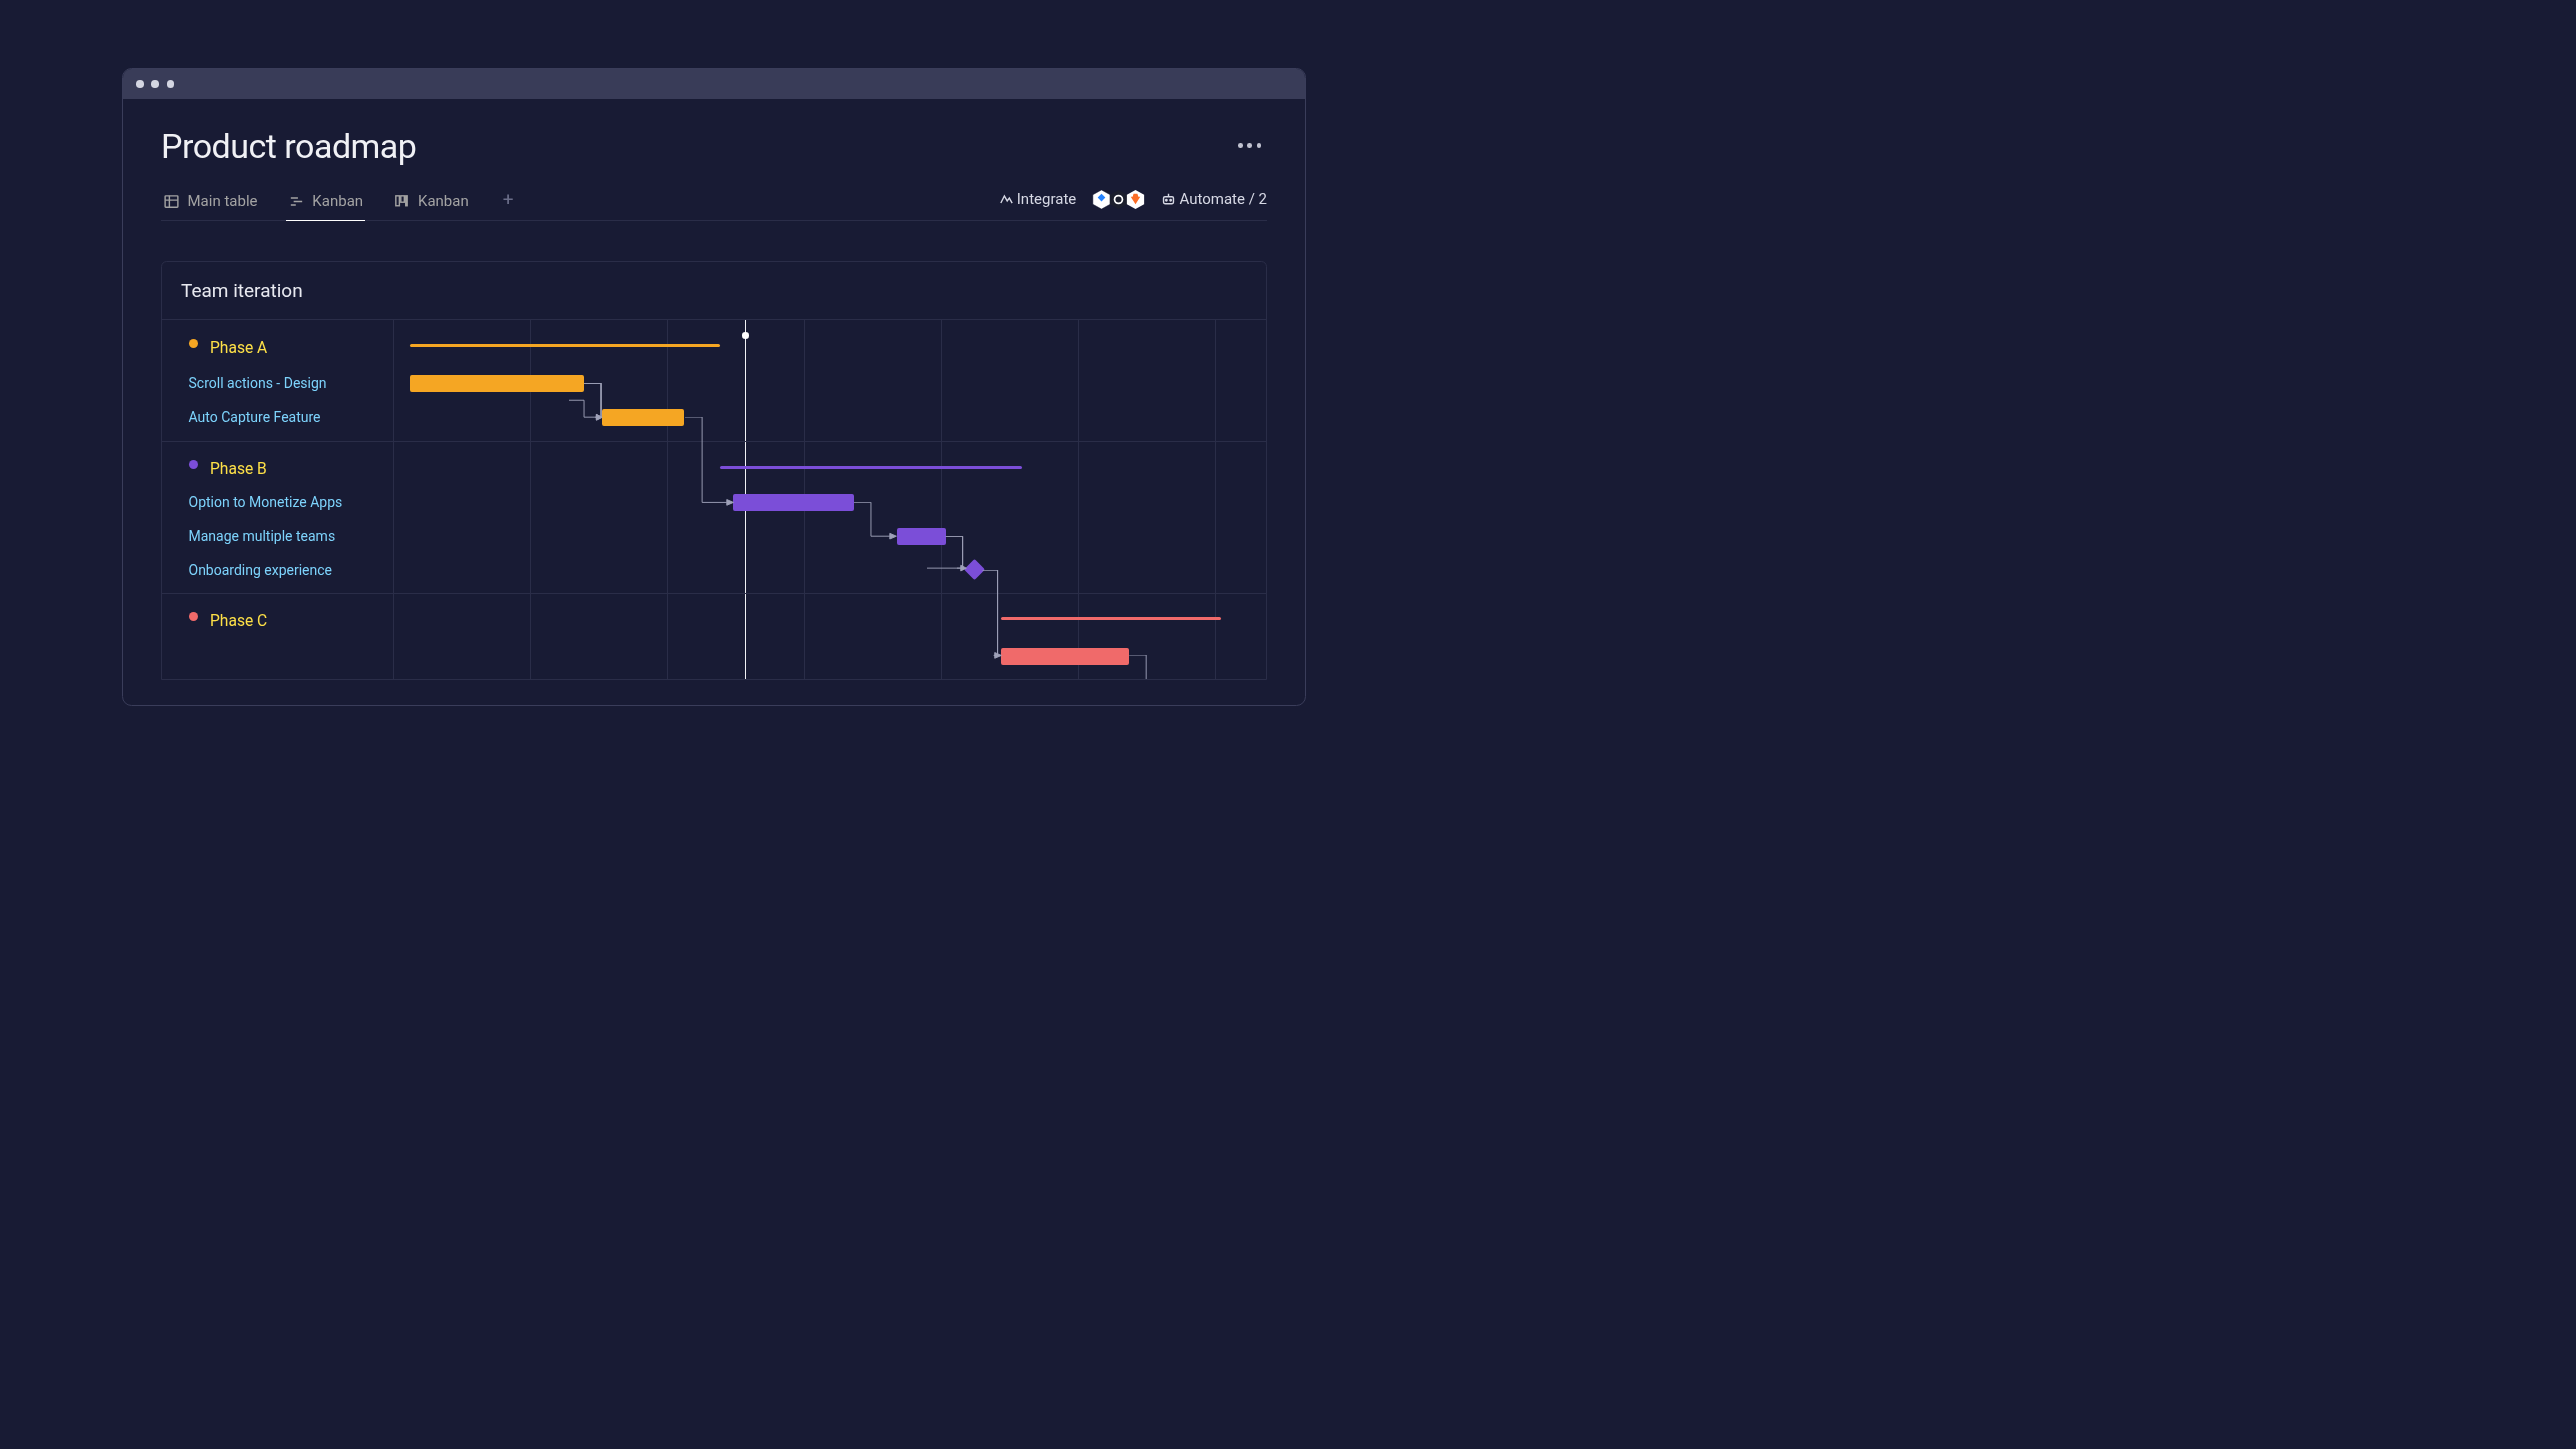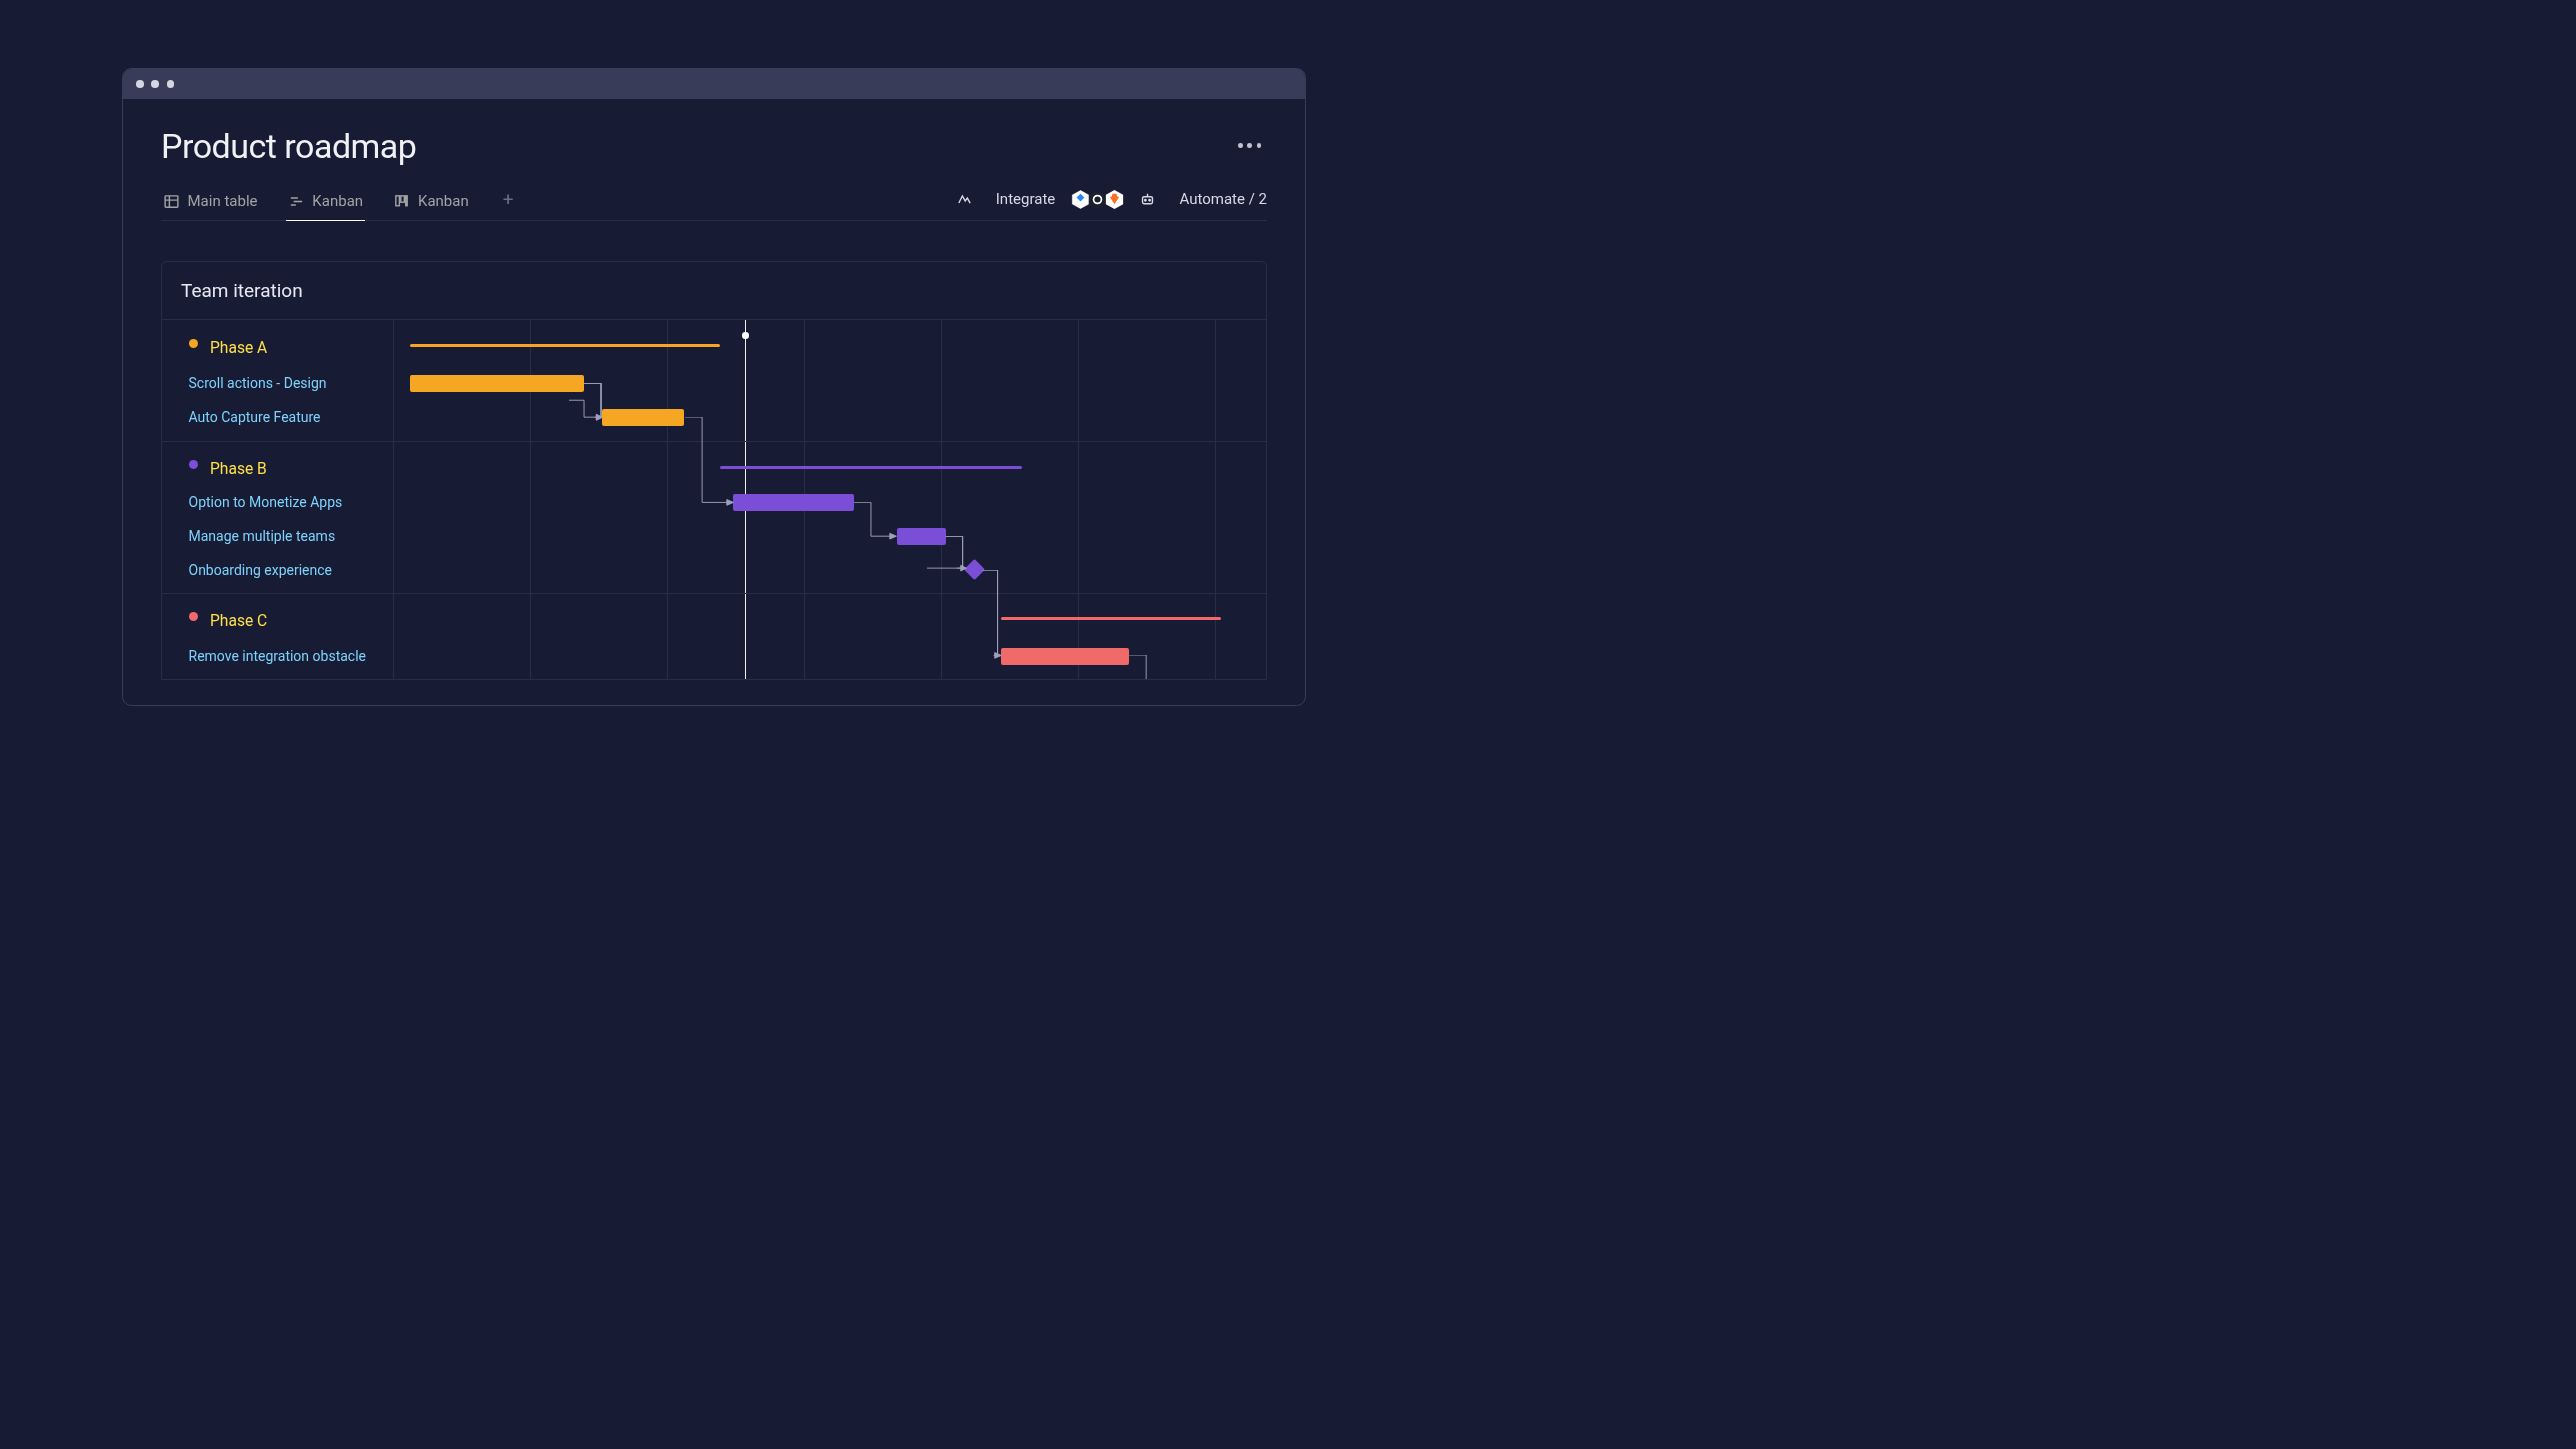--- a/index.html
+++ b/index.html
@@ -71,21 +71,21 @@
 .integrations {
   display: flex; align-items: center;
 }
 .hex {
   width: 23px; height: 23px;
   position: relative;
   margin-left: -5.7px;
 }
 .hex:first-child { margin-left: 0; }
 .hex svg { width: 100%; height: 100%; display: block; }
-.btn-like { display: flex; align-items: center; gap: 23px; cursor: pointer; }
+.btn-like { display: flex; align-items: center; gap: 2px; cursor: pointer; }
 .btn-like svg { width: 17px; height: 17px; }
 
 .board {
   margin-top: 40px;
   border: 0.9px solid #2a2d48;
   border-radius: 5.7px 5.7px 0 0;
   overflow: hidden;
 }
 .board-title {
   padding: 17px 19px;
@@ -321,23 +321,20 @@
             <path d="M20 0 L38 0 L38 34 L32 34"></path>
             <polygon class="arrow" points="42,34 36,31 36,37" transform="translate(0,0)"></polygon>
           </svg>
 
           <div class="phase-label" style="top:292px">
             <span class="phase-dot" style="background:#f06a6a"></span>
             <span>Phase C</span>
           </div>
           <div class="bar bar-thin" style="top:297px; left:839px; width:220px; background:#f06a6a"></div>
 
-          <div class="row" style="top:328px">
-            <div class="label">Remove integration obstacle</div>
-          </div>
           <div class="bar" style="top:328px; left:839px; width:128px; background:#f06a6a"></div>
 
           <svg class="conn" style="left:790px; top:250px; width:57px; height:93px" viewBox="0 0 60 98" width="57" height="93">
             <path d="M32 0 L48 0 L48 90 L44 90"></path>
             <path d="M32 0 L48 0 L48 90 L44 90" stroke="none"></path>
             <path d="M32 0 L48 0 L48 40 L0 40 L0 90 L44 90" stroke="none"></path>
             <path d="M32 0 L48 0 L48 90 L44 90"></path>
             <polygon class="arrow" points="52,90 45,87 45,93"></polygon>
           </svg>
 

